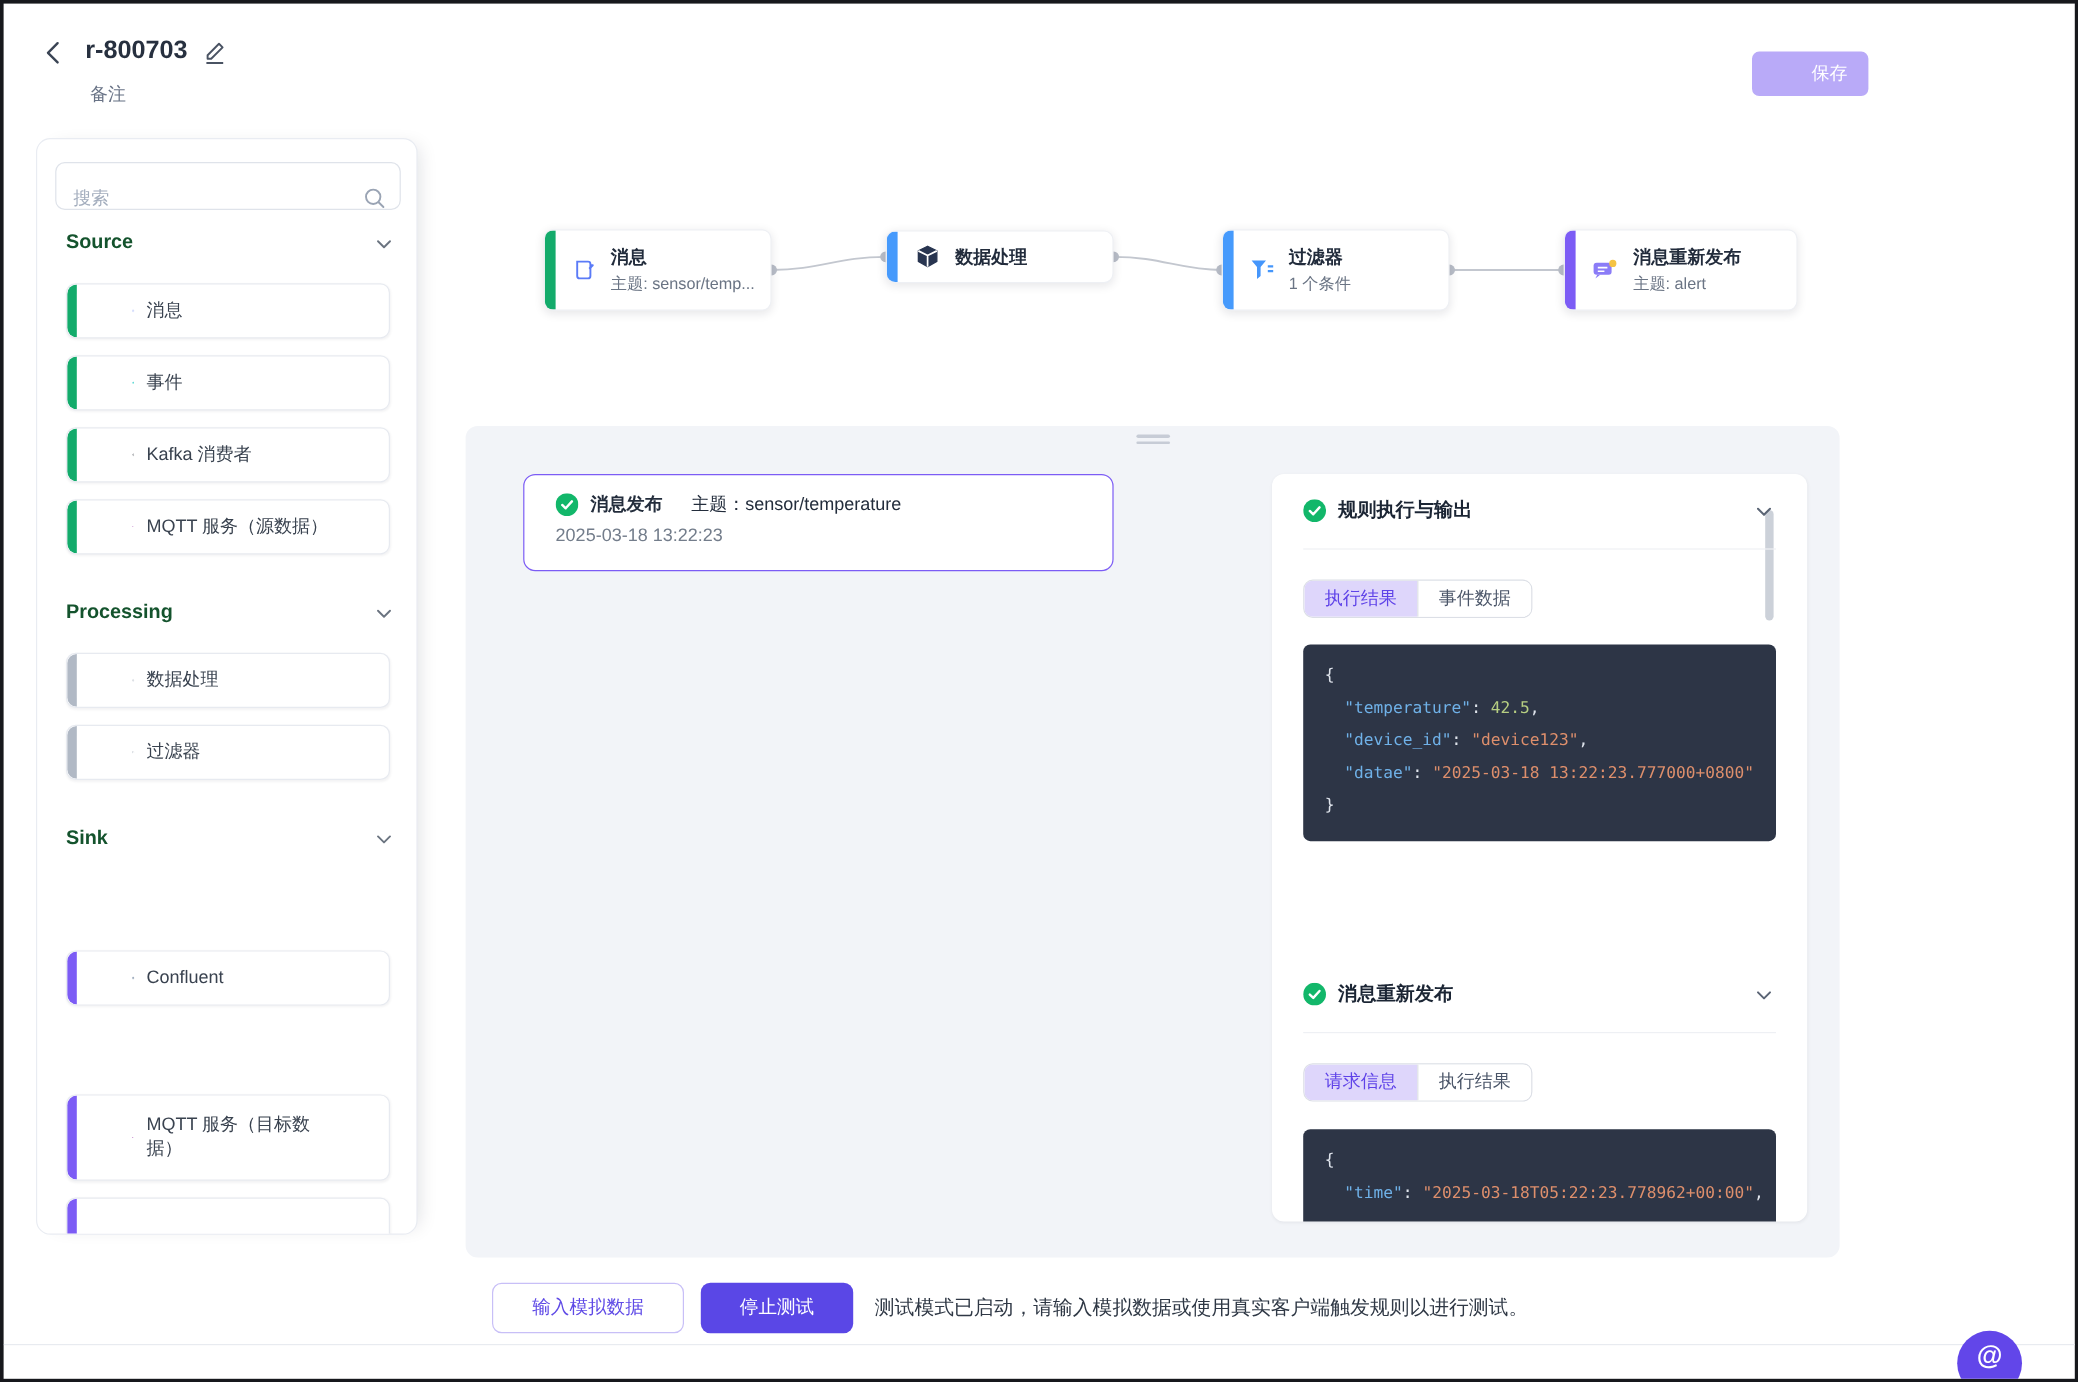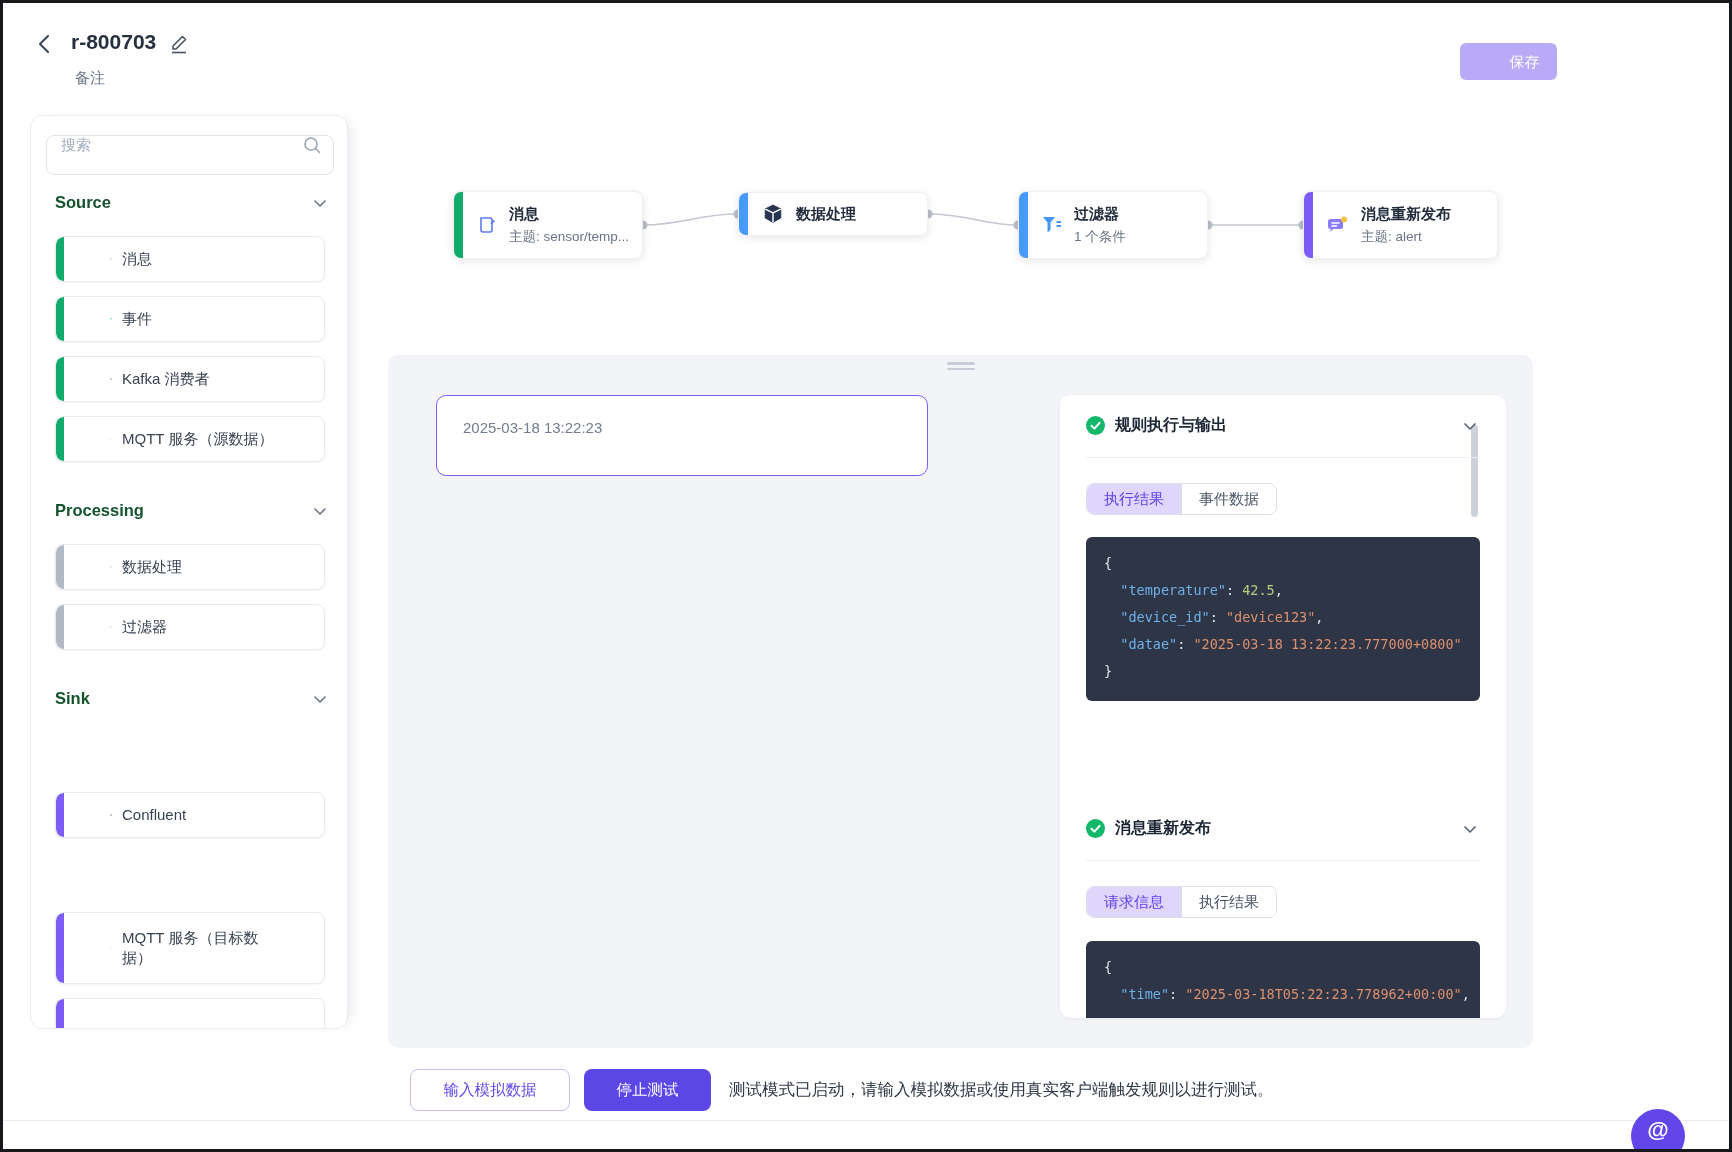--- a/index.html
+++ b/index.html
@@ -9,21 +9,21 @@
 
   
   .hdr-back { position:absolute; left:30px; top:29px; width:24px; height:24px; cursor:pointer; }
   .hdr-title { position:absolute; left:68px; top:27px; font-size:21px; font-weight:700; color:#27303f; }
   .hdr-edit { position:absolute; left:165px; top:30px; width:22px; height:22px; }
   .hdr-note { position:absolute; left:72px; top:66px; font-size:15px; color:#697386; }
   .btn-save { position:absolute; left:1457px; top:40px; width:97px; height:37px; background:#b9aaf8; border:none; border-radius:6px; color:#fff; font-size:15px; text-align:center; line-height:37px;padding-left:32px; }
 
   
   .sidebar { position:absolute; left:27px; top:112px; width:318px; height:914px; background:#fff; border:1px solid #e9ecf2; border-radius:12px; box-shadow:8px 0 16px -8px rgba(16,24,40,.14); overflow:hidden; }
-  .search-box { position:absolute; left:15px; top:19px; width:288px; height:40px; border:1px solid #dfe3ea; border-radius:8px; background:#fff; display:flex; align-items:flex-start; }
+  .search-box { position:absolute; left:15px; top:19px; width:288px; height:40px; border:1px solid #dfe3ea; border-radius:8px; background:#fff; display:flex; align-items:flex-end; }
   .search-box input { flex:1; border:none; outline:none; font-size:15px; color:#344054; padding:0 8px 0 14px; background:transparent; font-family:inherit; }
   .search-box input::placeholder { color:#a3adbd; }
   .search-box .sicon { width:18px; height:18px; margin-right:12px; flex:none; }
   .sec-head { position:absolute; left:24px; width:272px; display:flex; justify-content:space-between; align-items:center; font-size:16.5px; font-weight:700; color:#14532d; }
   .item { position:absolute; left:24px; width:270px; height:46px; background:#fff; border:1px solid #e7eaf0; border-radius:8px; box-shadow:0 1px 2px rgba(16,24,40,.05); display:flex; align-items:center; cursor:grab; overflow:hidden; }
   .item .bar { position:absolute; left:0; top:0; bottom:0; width:8px; border-radius:8px 0 0 8px; }
   .item .ic { width:34px; margin-left:22px; display:flex; align-items:center; justify-content:center; flex:none;padding-left:32px; }
   .item .lbl { font-size:15px; color:#39424f; margin-left:10px; line-height:1.35; padding-right:10px; }
   .bar-green { background:#13ab6b; } .bar-gray { background:#b1b9c5; } .bar-purple { background:#7c5cf5; } .bar-blue { background:#469afc; }
 
@@ -289,20 +289,28 @@
     </span>
   </div>
 
   <div class="tpanel">
     <div class="drag-handle">
         <i></i>
         <i></i>
       </div>
 
     <div class="event-card">
+      <div class="event-line1">
+        <svg width="19" height="19" viewBox="0 0 19 19">
+            <circle cx="9.5" cy="9.5" r="9.5" fill="#12b76a"></circle>
+            <polyline points="5.5,9.8 8.4,12.6 13.6,6.8" fill="none" stroke="#fff" stroke-width="2" stroke-linecap="round" stroke-linejoin="round"></polyline>
+          </svg>
+        <span class="event-title">消息发布</span>
+        <span class="event-topic">主题：sensor/temperature</span>
+      </div>
       <div class="event-ts">2025-03-18 13:22:23</div>
     </div>
 
     <div class="result-card">
       <div class="rc-scrollthumb"></div>
 
       <div class="sec" style="top:20px;">
         <div class="sec-title-row">
           <svg width="19" height="19" viewBox="0 0 19 19">
               <circle cx="9.5" cy="9.5" r="9.5" fill="#12b76a"></circle>

